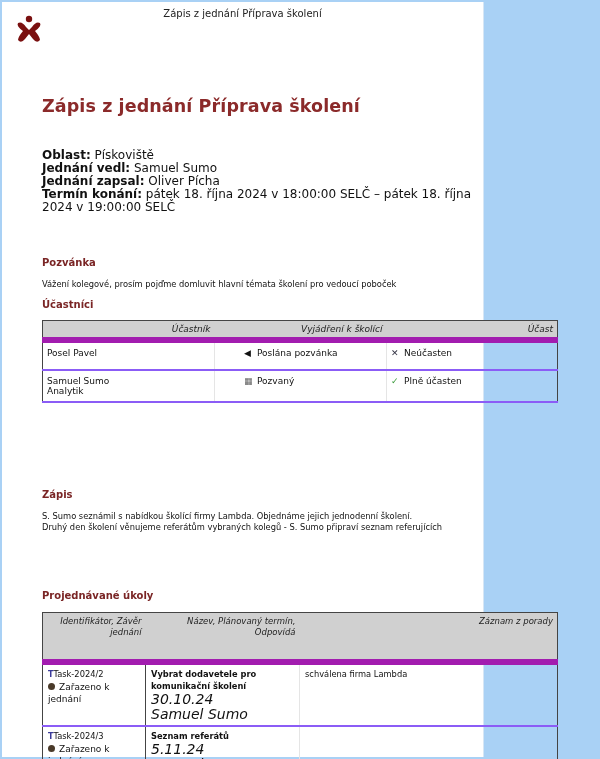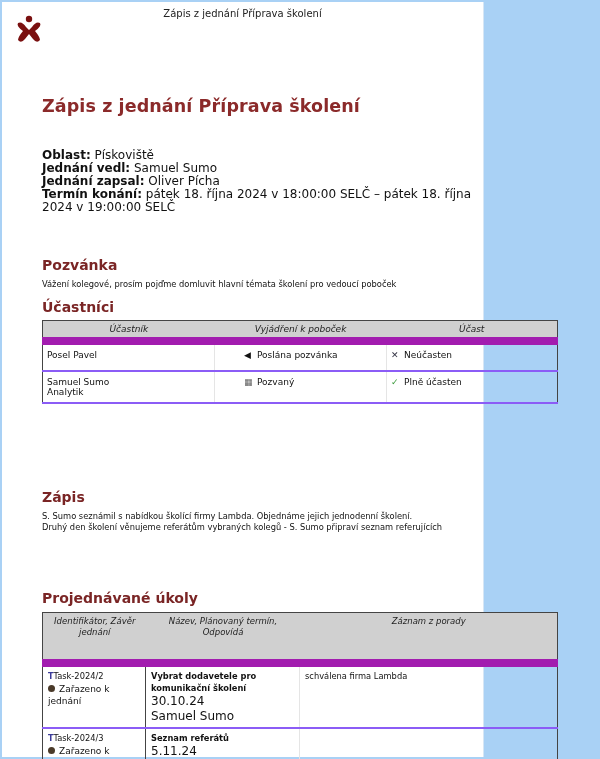--- a/index.html
+++ b/index.html
@@ -39,21 +39,21 @@
     .meta {
       position: absolute;
       left: 40px; top: 147px;
       font-size: 12px;
       line-height: 13px;
     }
     .meta b { font-weight: bold; }
     h2 {
       position: absolute;
       left: 40px;
-      font-size: 14px;
+      font-size: 10px;
       font-weight: bold;
       color: #7a2525;
     }
     .para {
       position: absolute;
       left: 40px;
       font-size: 8.3px;
       line-height: 11px;
     }
     table {
@@ -61,25 +61,25 @@
       left: 40px;
       width: 516px;
       border-collapse: collapse;
       border: 1px solid #444;
       font-size: 9px;
     }
     th {
       background: #d0d0d0;
       font-weight: normal;
       font-style: italic;
-      text-align: center;
+      text-align: right;
       vertical-align: top;
       padding: 3px 4px;
       color: #222;
-      border-bottom: 8px solid #a21caf;
+      border-bottom: 6px solid #a21caf;
     }
     td {
       vertical-align: top;
       padding: 5px 4px;
       border-bottom: 2px solid #8b5cf6;
     }
     .ucast td { height: 30px; }
     .ucast td.c1 { border-right: 1px solid #e5e5e5; }
     .ucast td.c2 { border-right: 1px solid #e5e5e5; padding-left: 29px; }
     .ico { display: inline-block; width: 10px; font-size: 9px; margin-right: 3px; }
@@ -90,21 +90,21 @@
     .ukoly td { padding: 3px 4px 3px 5px; line-height: 12px; }
     .ukoly td.col1 { width: 103px; font-size: 9px; border-right: 1px solid #444; }
     .ukoly td.col2 { width: 154px; border-right: 1px solid #e5e5e5; }
     .task-id { position: relative; font-size: 8.3px; }
     .task-icon { color: #3b3b9a; font-weight: bold; font-size: 8px; margin-right: 0; }
     .status-dot {
       display: inline-block; width: 7px; height: 7px; border-radius: 50%;
       background: #4a3a2a; margin-right: 4px; vertical-align: 0;
     }
     .task-name { font-weight: bold; }
-    .sub { font-size: 12px; line-height: 15px; }
+    .sub { font-size: 14px; line-height: 15px; font-style: italic; }
   </style>
 </head>
 <body>
 
 <div class="page">
 
   <svg class="logo" viewBox="0 0 30 32">
     <circle cx="15" cy="4" r="3.2" fill="#7a1010"></circle>
     <path d="M4 8 Q8 6 12 12 L15 15 L18 12 Q22 6 26 8 Q28 11 21 16 Q26 22 26 25 Q23 29 19 24 L15 19 L11 24 Q7 29 4 25 Q4 22 9 16 Q2 11 4 8 Z" fill="#7a1010"></path>
   </svg>
@@ -122,21 +122,21 @@
 
   <h2 style="top:255px">Pozvánka</h2>
   <div class="para" style="top:277px">Vážení kolegové, prosím pojďme domluvit hlavní témata školení pro vedoucí poboček</div>
 
   <h2 style="top:297px">Účastníci</h2>
 
   <table class="ucast" style="top:318px">
     <thead>
       <tr>
         <th style="width:172px">Účastník</th>
-        <th style="width:172px">Vyjádření k poboček</th>
+        <th style="width:172px">Vyjádření k školící</th>
         <th>Účast</th>
       </tr>
     </thead>
     <tbody>
       <tr>
         <td class="c1">
             <div>Posel Pavel</div>
           </td>
         <td class="c2"><span class="ico">◀</span><span>Poslána pozvánka</span></td>
         <td><span class="ico cross">✕</span><span>Neúčasten</span></td>

